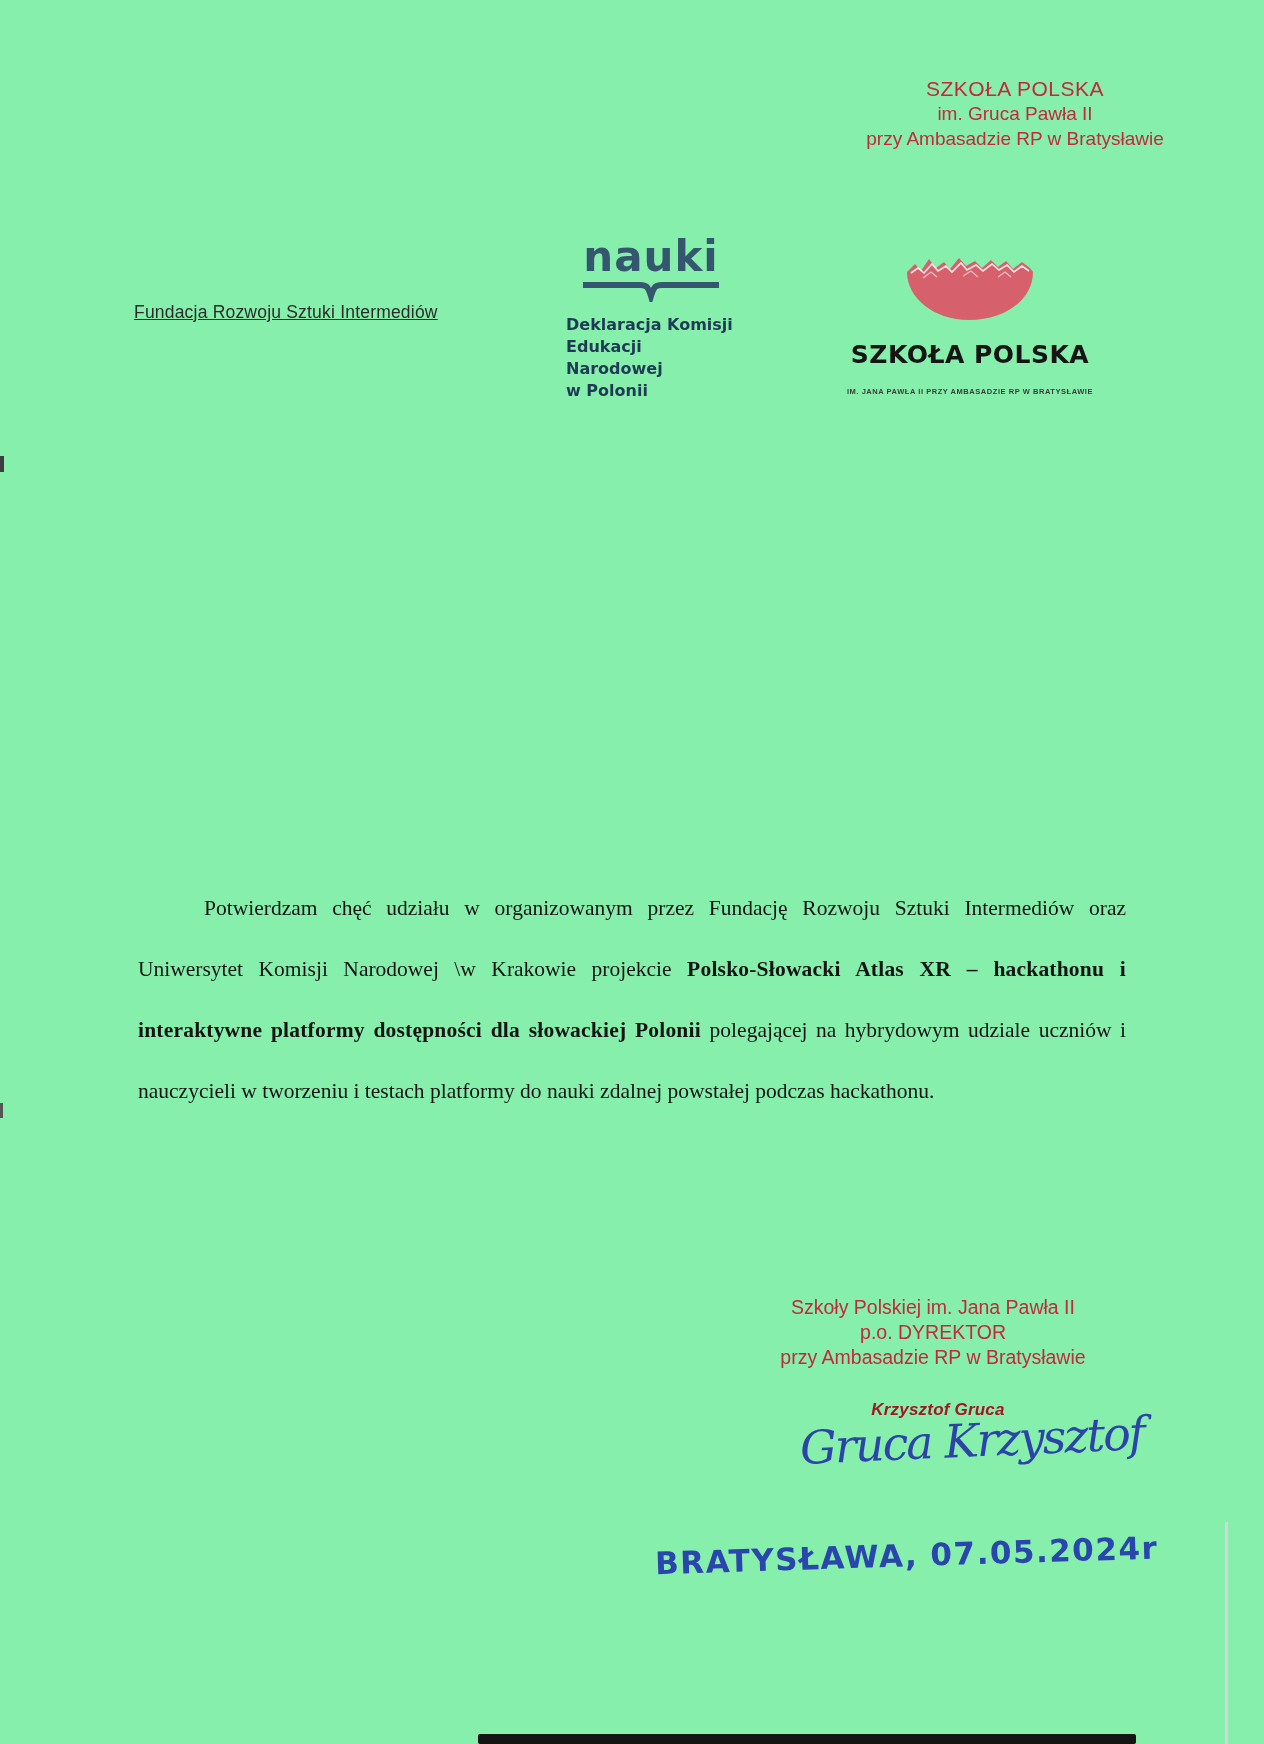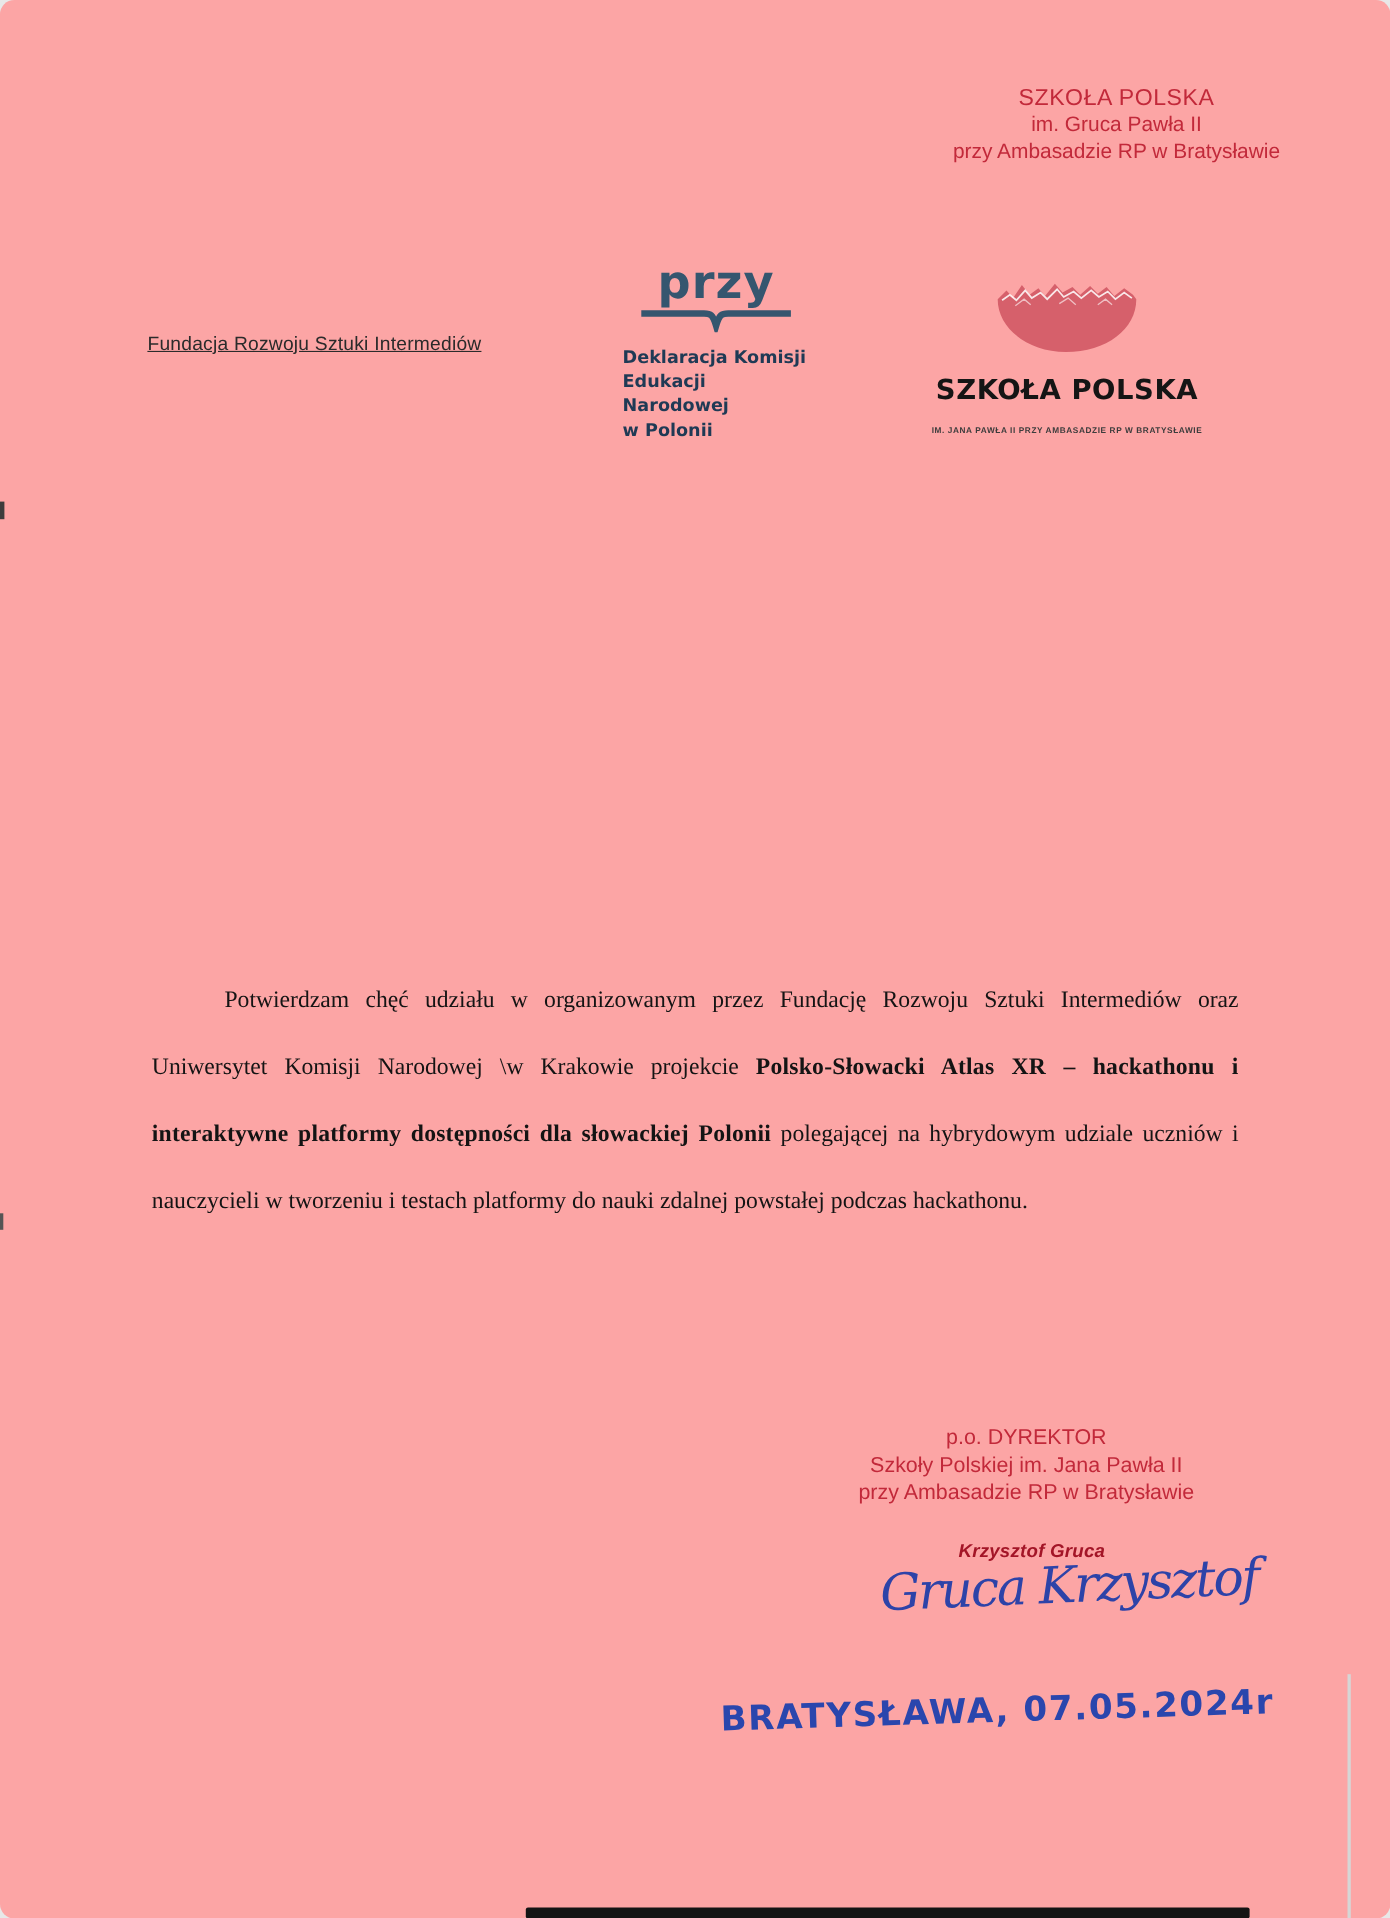--- a/index.html
+++ b/index.html
@@ -1,24 +1,23 @@
 <!DOCTYPE html>
 <html><head>
 <meta charset="utf-8">
 <style>
   html,body{margin:0;padding:0;background:#e8e8e8;}
   .page{
     position:relative;
     width:1264px;height:1744px;
     margin:0 auto;
-    background:#fca5a5;
+    background:#86efac;
     overflow:hidden;
     font-family:"Liberation Sans", sans-serif;
     color:#1a1a1a;
-    border-radius:13px;
   }
   
   .stamp{
     position:absolute; left:850px; top:76px; width:330px;
     text-align:center; color:#c2293a;
     font-family:"Liberation Sans", sans-serif;
     line-height:25px;
   }
   .stamp .l1{font-size:21px; letter-spacing:.5px;}
   .stamp .l2{font-size:19px;}
@@ -124,21 +123,21 @@
 
   <div class="stamp">
     <div class="l1">SZKOŁA POLSKA</div>
     <div class="l2">im. Gruca Pawła II</div>
     <div class="l3">przy Ambasadzie RP w Bratysławie</div>
   </div>
 
   <div class="fundacja">Fundacja Rozwoju Sztuki Intermediów</div>
 
   <div class="uken">
-    <span class="word">przy</span>
+    <span class="word">nauki</span>
     <svg class="book" viewBox="0 0 142 22" xmlns="http://www.w3.org/2000/svg">
       <path d="M3,5 H60 C66,5 68,6 71,16 C74,6 76,5 82,5 H139" fill="none" stroke="#35566f" stroke-width="6" stroke-linecap="butt"></path>
     </svg>
     <div class="sub">
       <div>Deklaracja Komisji</div>
       <div>Edukacji Narodowej</div>
       <div>w Polonii</div>
     </div>
   </div>
 
@@ -149,22 +148,22 @@
       <path d="M20,34 L28,28 L34,33 M60,32 L68,27 L75,33 M95,33 L102,28 L108,33" fill="none" stroke="#ffffff" stroke-width="1.2" opacity="0.6"></path>
     </svg>
     <div class="name">SZKOŁA POLSKA</div>
     <div class="tag">IM. JANA PAWŁA II PRZY AMBASADZIE RP W BRATYSŁAWIE</div>
   </div>
 
 
   <p class="body-par"><span>Potwierdzam chęć udziału w organizowanym przez Fundację Rozwoju Sztuki Intermediów oraz Uniwersytet Komisji Narodowej \w Krakowie projekcie </span><b>Polsko-Słowacki Atlas XR – hackathonu i interaktywne platformy dostępności dla słowackiej Polonii </b><span>polegającej na hybrydowym udziale uczniów i nauczycieli w tworzeniu i testach platformy do nauki zdalnej powstałej podczas hackathonu.</span></p>
 
   <div class="director">
+    <div>Szkoły Polskiej im. Jana Pawła II</div>
     <div>p.o. DYREKTOR</div>
-    <div>Szkoły Polskiej im. Jana Pawła II</div>
     <div>przy Ambasadzie RP w Bratysławie</div>
   </div>
 
   <div class="signer-name">Krzysztof Gruca</div>
 
   <div class="signature">Gruca Krzysztof</div>
 
   <div class="hand-date">BRATYSŁAWA, 07.05.2024r</div>
 
   <div class="scan-bar-bottom"></div>

